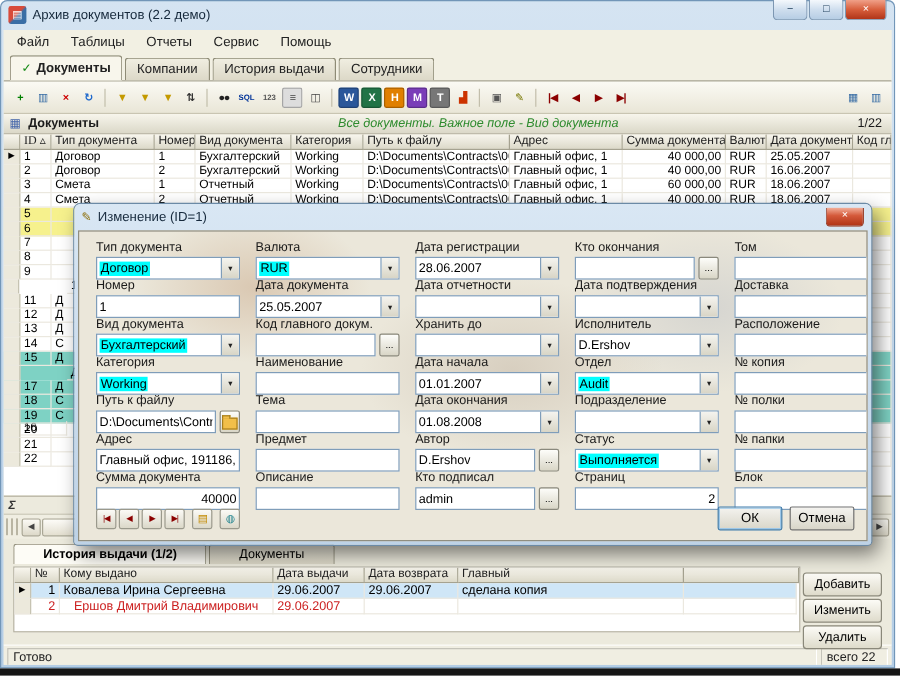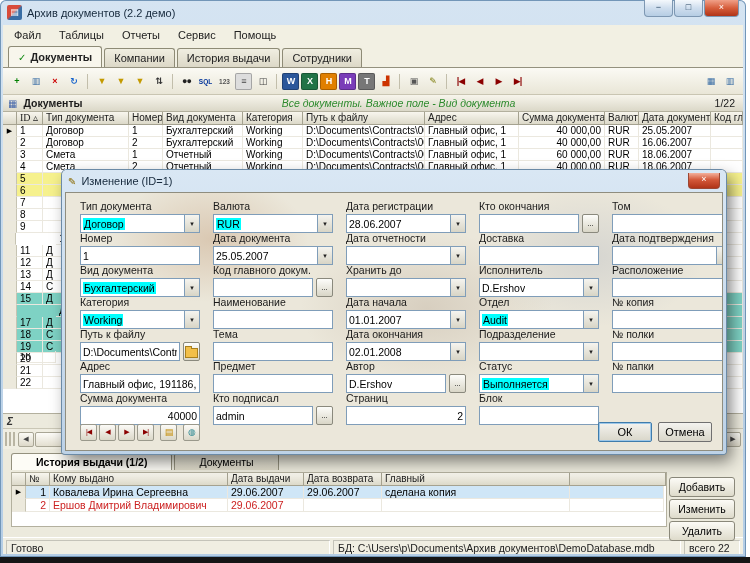--- a/index.html
+++ b/index.html
@@ -593,37 +593,36 @@
               <div class="gc h13 ra" style="width: 24px;">1</div>
               <div class="gc h13" style="width: 178px;">Ковалева Ирина Сергеевна</div>
               <div class="gc h13" style="width: 76px;">29.06.2007</div>
               <div class="gc h13" style="width: 78px;">29.06.2007</div>
               <div class="gc h13" style="width: 188px;">сделана копия</div>
               <div class="gc h13 fill"></div>
             </div>
             <div class="grow h13" style="color: rgb(204, 34, 34);">
               <div class="gc mk h13" style="width: 14px;"></div>
               <div class="gc h13 ra" style="width: 24px;">2</div>
-              <div class="gc h13" style="width: 178px;">Ершов Дмитрий Владимирович</div>
+              <div class="gc h13" style="width: 178px; text-align: center;">Ершов Дмитрий Владимирович</div>
               <div class="gc h13" style="width: 76px;">29.06.2007</div>
               <div class="gc h13" style="width: 78px;"></div>
               <div class="gc h13" style="width: 188px;"></div>
               <div class="gc h13 fill"></div>
             </div>
           </div>
       </div>
       <div class="bbtns">
           <button class="pbtn">Добавить</button>
           <button class="pbtn">Изменить</button>
           <button class="pbtn">Удалить</button>
         </div>
     </div>
     <div class="statusbar">
       <span class="sbox sb-ready">Готово</span>
-      <span class="sbox sb-db">БД: C:\Users\p\Documents\Архив документов\DemoDatabase.mdb</span>
       <span class="sbox sb-total">всего 22</span>
     </div>
   </div>
 </div>
 
 <div class="bottom-edge"></div>
 
 <div class="dialog">
   <div class="dtitle">
     <span class="dicon">✎</span>
@@ -696,33 +695,33 @@
         <div class="dfield">
           <div class="dlabel">Дата отчетности</div>
           <div class="dctl">
             <div class="dinput combo">
               <span class="dval"></span>
               <span class="carrow">▾</span>
             </div>
           </div>
         </div>
         <div class="dfield">
+          <div class="dlabel">Дата подтверждения</div>
+          <div class="dctl">
+            <div class="dinput combo">
+              <span class="dval"></span>
+              <span class="carrow">▾</span>
+            </div>
+          </div>
+        </div>
+        <div class="dfield">
           <div class="dlabel">Доставка</div>
           <div class="dctl">
             <div class="dinput">
               <span class="dval"></span>
-            </div>
-          </div>
-        </div>
-        <div class="dfield">
-          <div class="dlabel">Дата подтверждения</div>
-          <div class="dctl">
-            <div class="dinput combo">
-              <span class="dval"></span>
-              <span class="carrow">▾</span>
             </div>
           </div>
         </div>
         <div class="dfield">
           <div class="dlabel">Вид документа</div>
           <div class="dctl">
             <div class="dinput combo">
               <span class="dval hl" style="background: rgb(0, 255, 255);">Бухгалтерский</span>
               <span class="carrow">▾</span>
             </div>
@@ -822,21 +821,21 @@
           <div class="dctl">
             <div class="dinput">
               <span class="dval"></span>
             </div>
           </div>
         </div>
         <div class="dfield">
           <div class="dlabel">Дата окончания</div>
           <div class="dctl">
             <div class="dinput combo">
-              <span class="dval">02.01.2008</span>
+              <span class="dval">01.08.2008</span>
               <span class="carrow">▾</span>
             </div>
           </div>
         </div>
         <div class="dfield">
           <div class="dlabel">Подразделение</div>
           <div class="dctl">
             <div class="dinput combo">
               <span class="dval"></span>
               <span class="carrow">▾</span>
@@ -891,20 +890,28 @@
             <div class="dinput">
               <span class="dval"></span>
             </div>
           </div>
         </div>
         <div class="dfield">
           <div class="dlabel">Сумма документа</div>
           <div class="dctl">
             <div class="dinput">
               <span class="dval ra">40000</span>
+            </div>
+          </div>
+        </div>
+        <div class="dfield">
+          <div class="dlabel">Описание</div>
+          <div class="dctl">
+            <div class="dinput">
+              <span class="dval"></span>
             </div>
           </div>
         </div>
         <div class="dfield">
           <div class="dlabel">Кто подписал</div>
           <div class="dctl">
             <div class="dinput">
               <span class="dval">admin</span>
             </div>
             <button class="dots">...</button>

